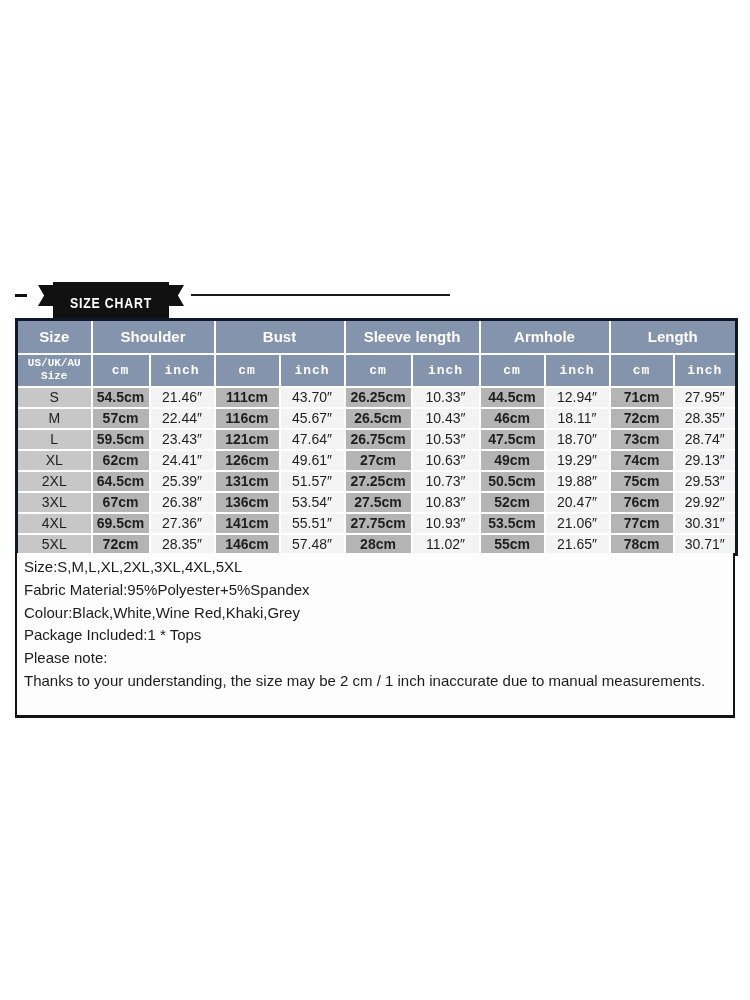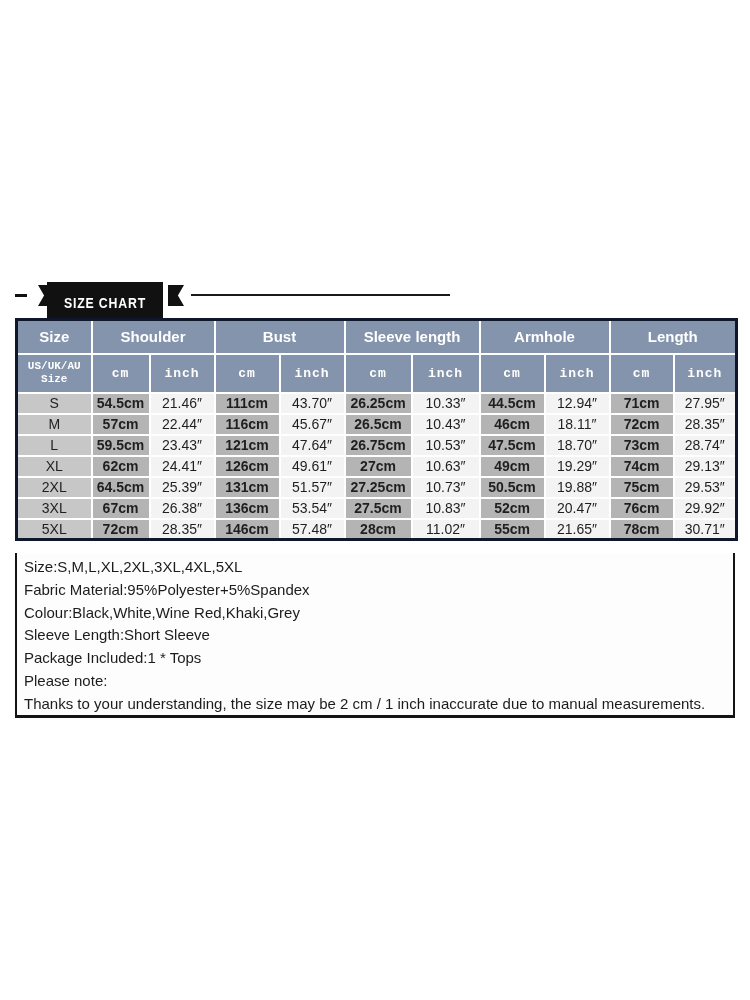--- a/index.html
+++ b/index.html
@@ -27,21 +27,21 @@
   }
   .ribbon-fold-left {
     position: absolute;
     left: 38px; top: 4px;
     width: 16px; height: 21px;
     background: var(--banner-bg, #111);
     clip-path: polygon(0 0, 100% 0, 100% 100%, 0 100%, 38% 50%);
   }
   .ribbon-body {
     position: absolute;
-    left: 47px; top: 1px;
+    left: 53px; top: 1px;
     width: 116px; height: 41px;
     background: var(--banner-bg, #111);
     color: #fff;
     display: flex; align-items: center; justify-content: center;
   }
   .ribbon-body span {
     font-size: 15px; font-weight: bold;
     letter-spacing: 1px;
     transform: scaleX(0.82);
     white-space: nowrap;
@@ -79,21 +79,21 @@
     background: var(--header-bg, #8494ac);
     color: #ffffff;
   }
   .size-table .group-row th {
     height: 34px;
     font-size: 15px;
     font-weight: bold;
     font-family: "Liberation Sans", sans-serif;
   }
   .size-table .unit-row th {
-    height: 39px;
+    height: 33px;
     font-family: "Liberation Mono", monospace;
     font-weight: bold;
     font-size: 13px;
     letter-spacing: 1px;
   }
   .size-table .unit-row th.size-label {
     font-size: 11px;
     letter-spacing: 0;
     line-height: 13px;
   }
@@ -260,38 +260,50 @@
           <td class="c-cm">136cm</td>
           <td class="c-inch">53.54″</td>
           <td class="c-cm">27.5cm</td>
           <td class="c-inch">10.83″</td>
           <td class="c-cm">52cm</td>
           <td class="c-inch">20.47″</td>
           <td class="c-cm">76cm</td>
           <td class="c-inch">29.92″</td>
         </tr>
         <tr>
+          <td class="c-size">4XL</td>
+          <td class="c-cm">69.5cm</td>
+          <td class="c-inch">27.36″</td>
+          <td class="c-cm">141cm</td>
+          <td class="c-inch">55.51″</td>
+          <td class="c-cm">27.75cm</td>
+          <td class="c-inch">10.93″</td>
+          <td class="c-cm">53.5cm</td>
+          <td class="c-inch">21.06″</td>
+          <td class="c-cm">77cm</td>
+          <td class="c-inch">30.31″</td>
+        </tr>
+        <tr>
           <td class="c-size">5XL</td>
           <td class="c-cm">72cm</td>
           <td class="c-inch">28.35″</td>
           <td class="c-cm">146cm</td>
           <td class="c-inch">57.48″</td>
           <td class="c-cm">28cm</td>
           <td class="c-inch">11.02″</td>
           <td class="c-cm">55cm</td>
           <td class="c-inch">21.65″</td>
           <td class="c-cm">78cm</td>
           <td class="c-inch">30.71″</td>
         </tr>
       </tbody>
   </table>
 
   <div class="notes-box">
       <div class="note-line">Size:S,M,L,XL,2XL,3XL,4XL,5XL</div>
       <div class="note-line">Fabric Material:95%Polyester+5%Spandex</div>
       <div class="note-line">Colour:Black,White,Wine Red,Khaki,Grey</div>
-      <div class="note-line">Sleeve Length:Short Sleeve</div>
       <div class="note-line">Package Included:1 * Tops</div>
       <div class="note-line">Please note:</div>
       <div class="note-line">Thanks to your understanding, the size may be 2 cm / 1 inch inaccurate due to manual measurements.</div>
     </div>
 
 </div>
 
 </body></html>

